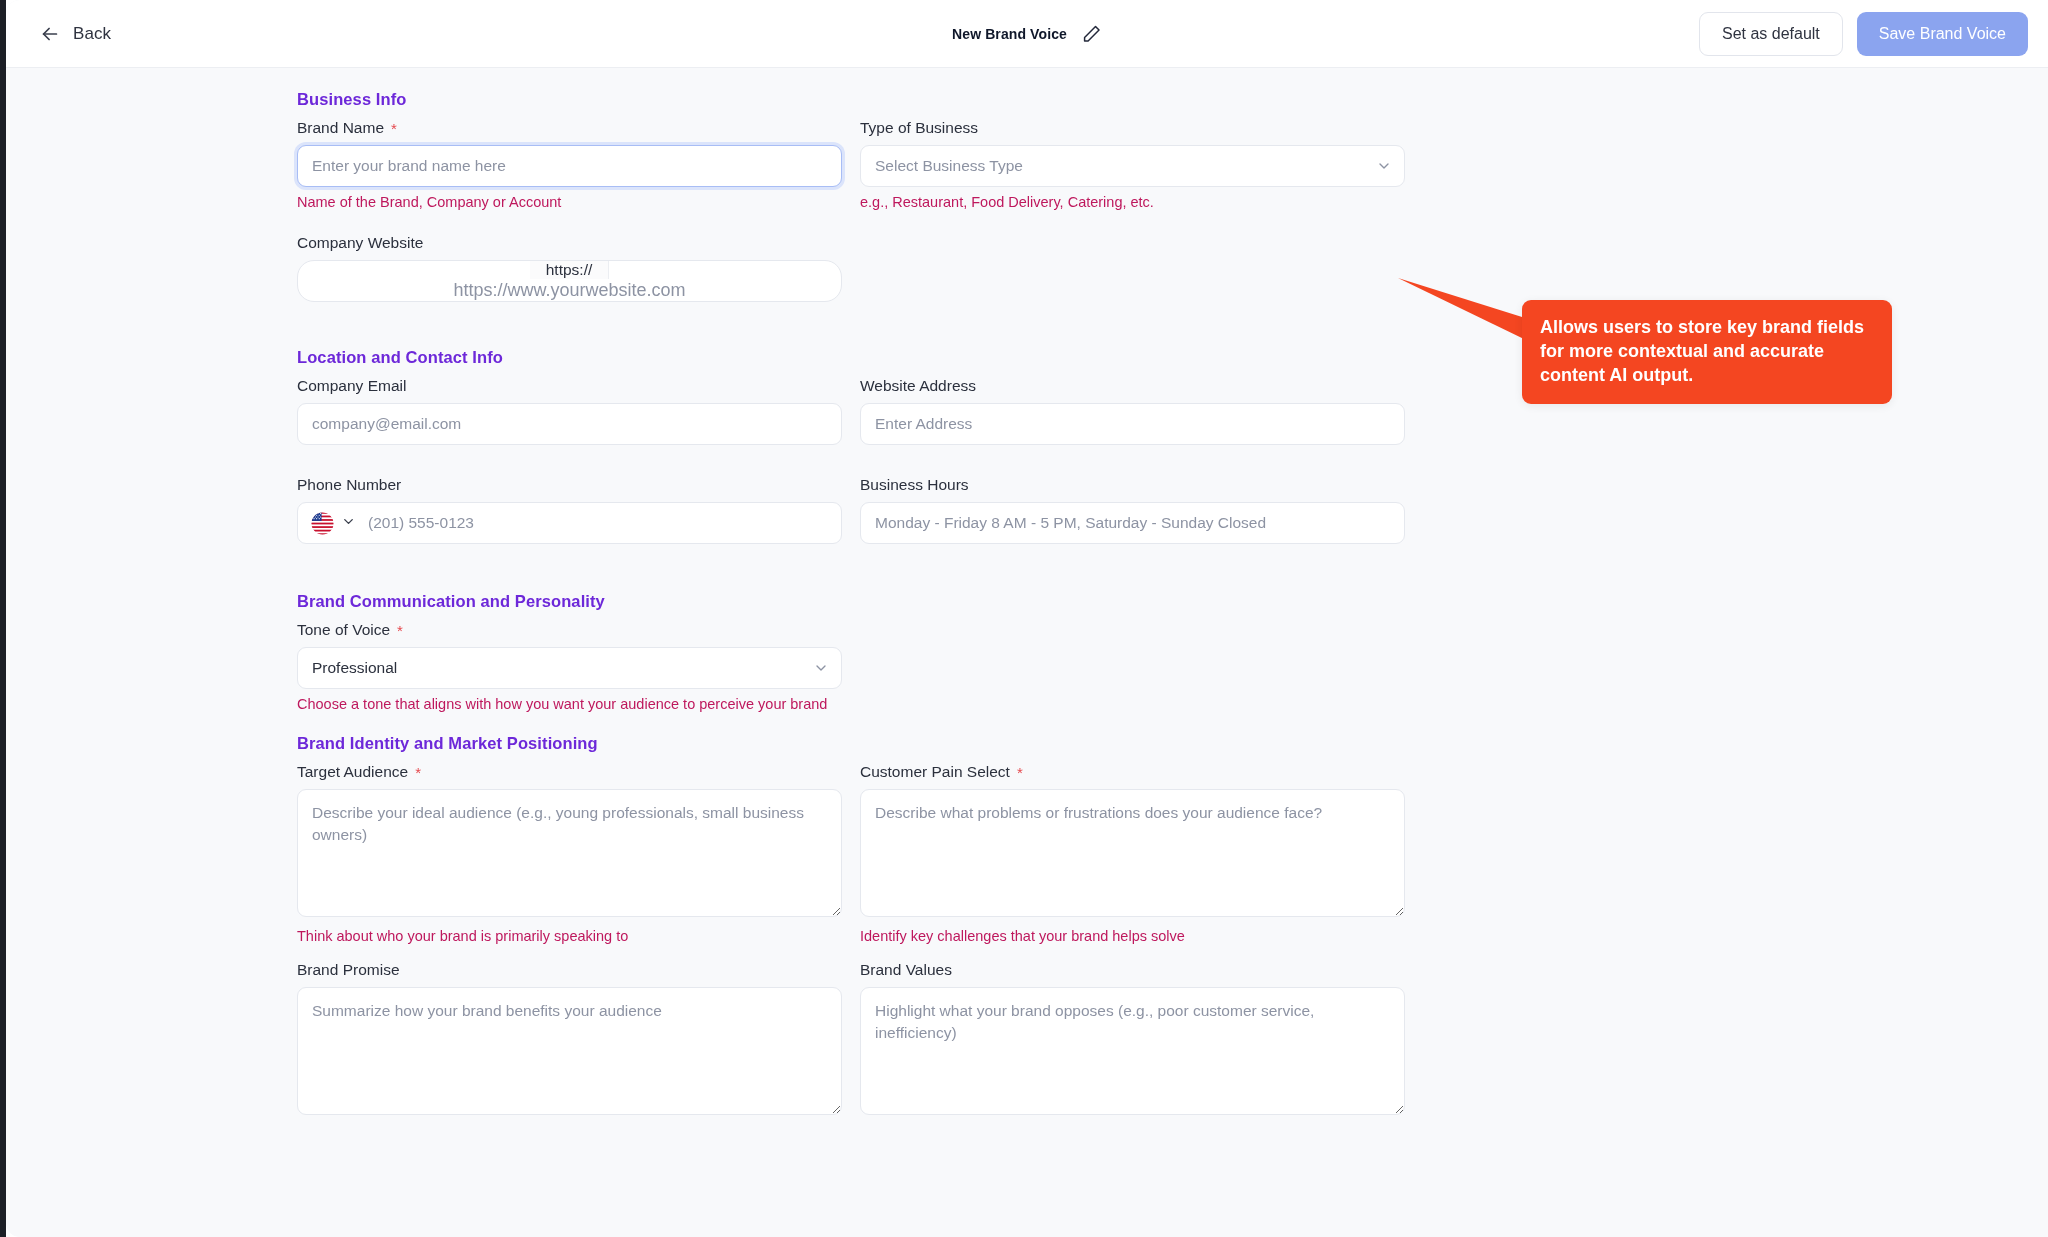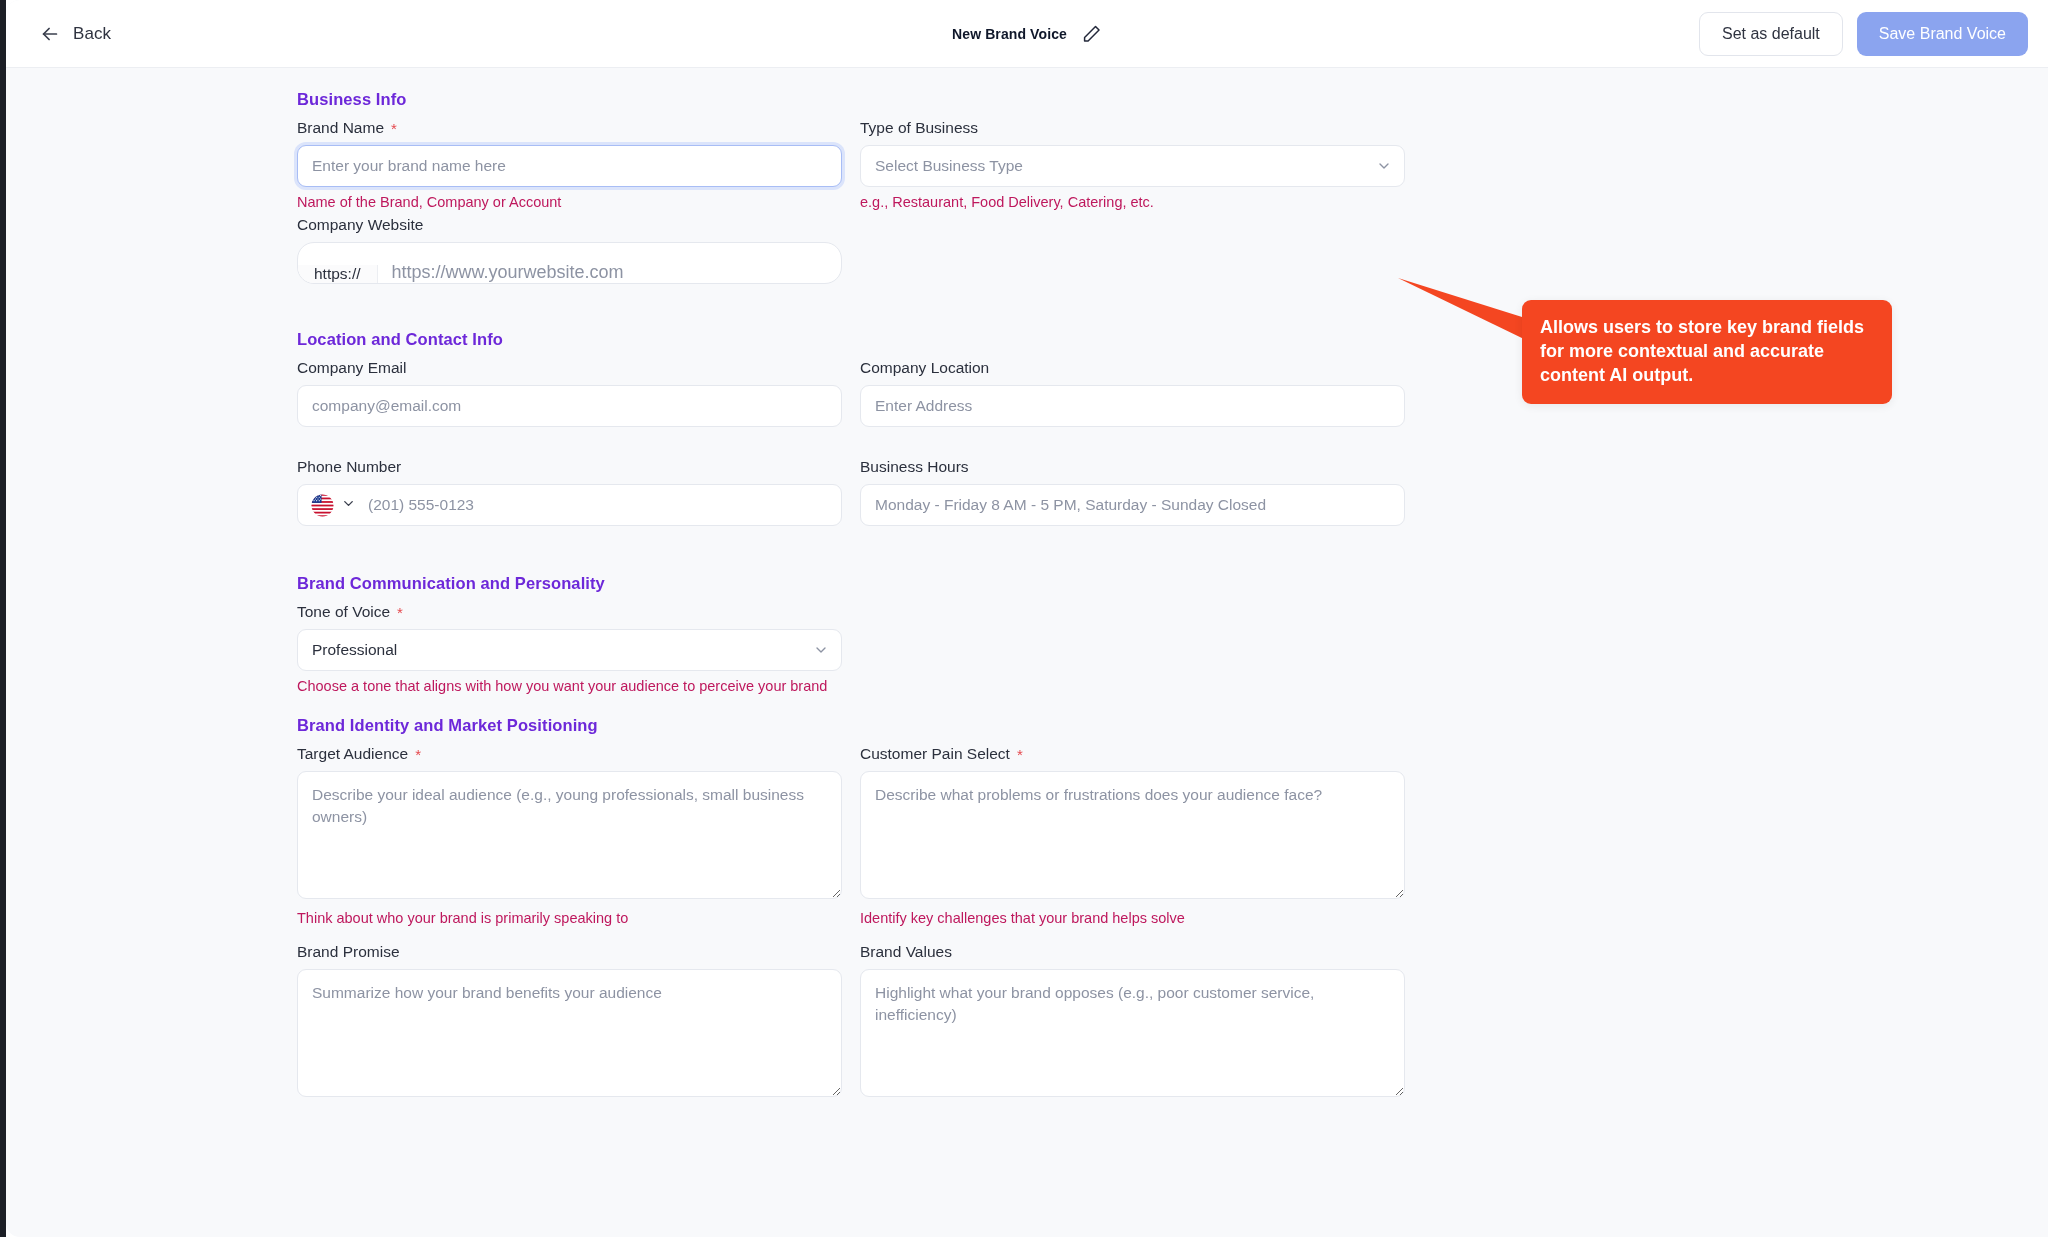--- a/index.html
+++ b/index.html
@@ -140,24 +140,24 @@
     cursor: pointer;
   }
   .select.filled { color: #2b303d; }
   .chev {
     position: absolute; right: 13px; top: 50%;
     transform: translateY(-50%);
     width: 16px; height: 16px; pointer-events: none;
   }
   
   .group {
-    display: flex; align-items: flex-end;
+    display: flex; align-items: center;
     width: 100%; height: 42px;
     border: 1px solid #e5e8ee; border-radius: 17px;
-    background: #ffffff; overflow: hidden;
+    background: #ffffff; overflow: hidden; flex-direction: column;
   }
   .group-prefix {
     display: flex; align-items: center;
     padding: 0 16px;
     font-size: 15.5px; color: #2b303d;
     background: #fbfbfc;
     border-right: 1px solid #eceef2;
     white-space: nowrap;
   }
   .group-input {
@@ -281,21 +281,21 @@
               <span>
                 <svg class="chev" viewBox="0 0 24 24" fill="none" stroke="#8d93a3" stroke-width="2" stroke-linecap="round" stroke-linejoin="round">
                   <path d="M6 9l6 6 6-6"></path>
                 </svg>
               </span>
             </div>
             <div class="hint">e.g., Restaurant, Food Delivery, Catering, etc.</div>
           </div>
         </div>
 
-        <div class="grid" style="margin-top:6px;">
+        <div class="grid" style="margin-top:24px;">
           <div class="col-left field">
             <div class="label">Company Website</div>
             <div class="group">
               <div class="group-prefix">https://</div>
               <input class="group-input" type="text" value="" placeholder="https://www.yourwebsite.com" style="">
             </div>
           </div>
         </div>
 
         <div class="grid" style="margin-top:46px;">
@@ -303,21 +303,21 @@
             <div class="section-title">Location and Contact Info</div>
           </div>
         </div>
 
         <div class="grid" style="margin-top:10px;">
           <div class="col-left field">
             <div class="label">Company Email</div>
             <input class="input" type="text" value="" placeholder="company@email.com" style="">
           </div>
           <div class="col-right field">
-            <div class="label">Company Location</div>
+            <div class="label">Website Address</div>
             <input class="input" type="text" value="" placeholder="Enter Address" style="">
           </div>
         </div>
 
         <div class="grid" style="margin-top:31px;">
           <div class="col-left field">
             <div class="label">Phone Number</div>
             <div class="phone-group">
               <span class="flag">
                 <svg viewBox="0 0 24 24" width="23" height="23">

